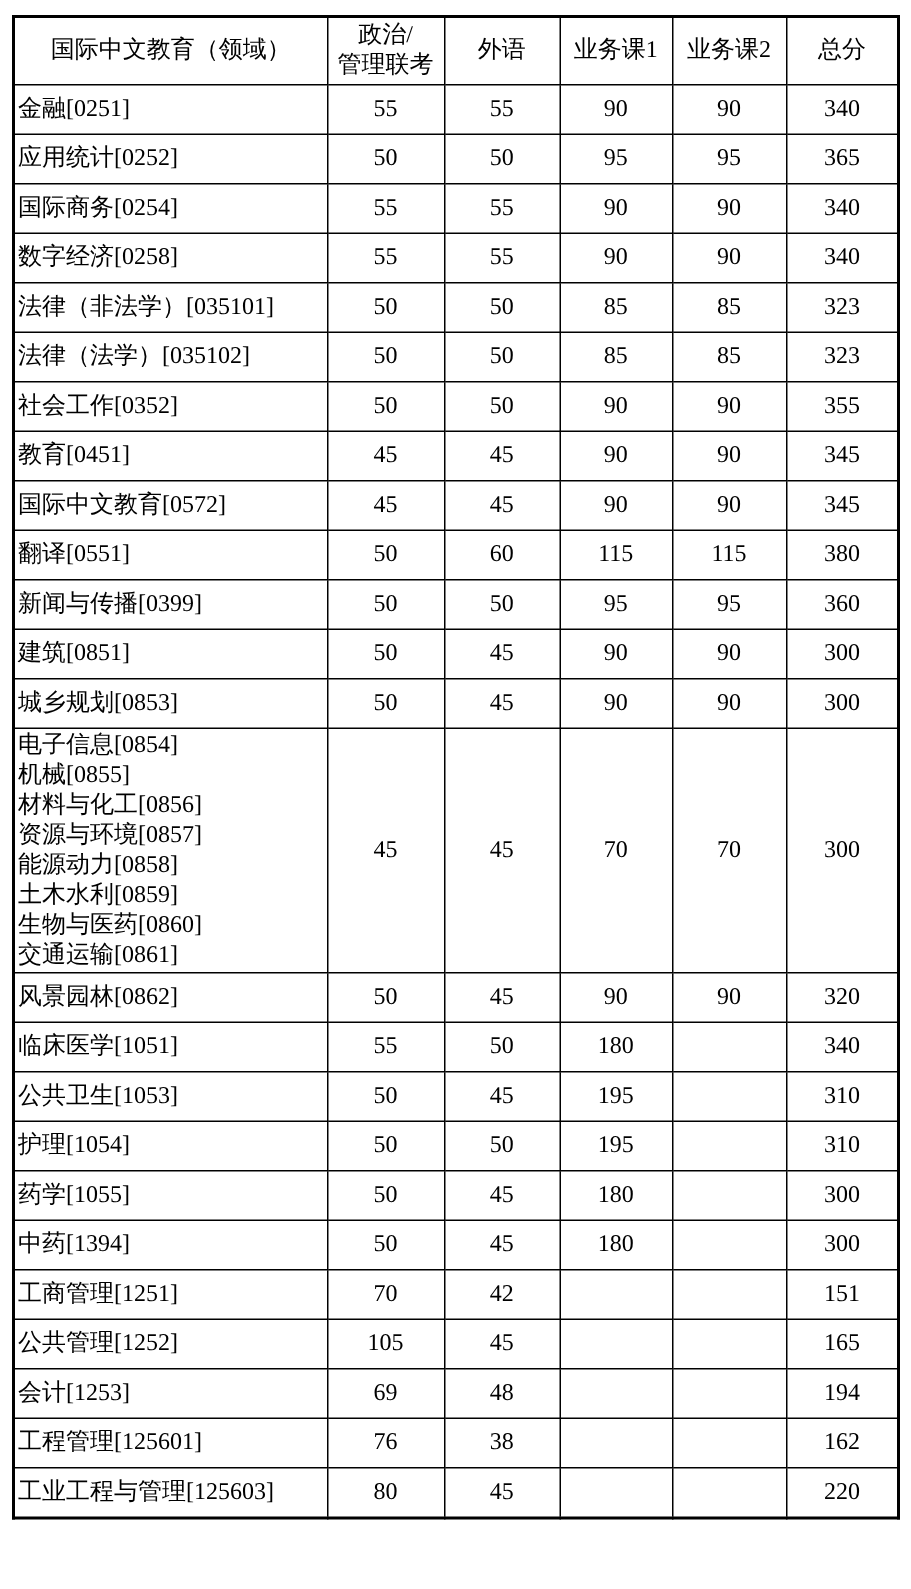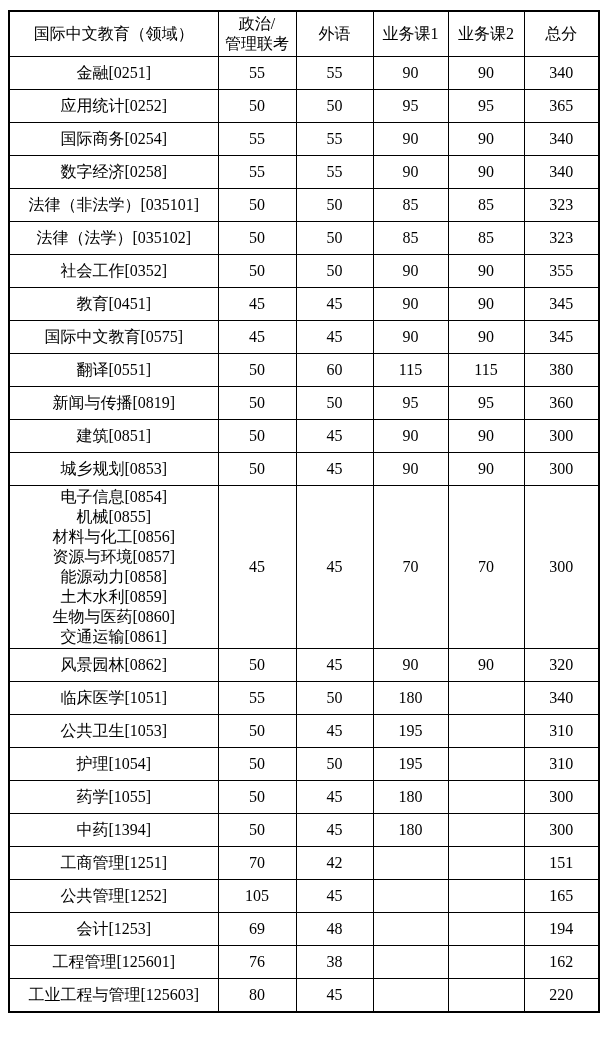--- a/index.html
+++ b/index.html
@@ -37,21 +37,21 @@
     vertical-align: middle;
     white-space: pre-line;
     line-height: 1.25;
     padding: 0 2px;
   }
   td {
     height: 30px;
     vertical-align: middle;
   }
   td.cat {
-    text-align: center;
+    text-align: left;
     padding: 1px 2px;
     white-space: pre-line;
     line-height: 1.25;
   }
   td.num {
     text-align: center;
     padding: 0 2px;
   }
 </style>
 </head>
@@ -137,37 +137,37 @@
         </tr>
         <tr>
           <td class="cat">教育[0451]</td>
           <td class="num">45</td>
           <td class="num">45</td>
           <td class="num">90</td>
           <td class="num">90</td>
           <td class="num">345</td>
         </tr>
         <tr>
-          <td class="cat">国际中文教育[0575]</td>
+          <td class="cat">国际中文教育[0572]</td>
           <td class="num">45</td>
           <td class="num">45</td>
           <td class="num">90</td>
           <td class="num">90</td>
           <td class="num">345</td>
         </tr>
         <tr>
           <td class="cat">翻译[0551]</td>
           <td class="num">50</td>
           <td class="num">60</td>
           <td class="num">115</td>
           <td class="num">115</td>
           <td class="num">380</td>
         </tr>
         <tr>
-          <td class="cat">新闻与传播[0819]</td>
+          <td class="cat">新闻与传播[0399]</td>
           <td class="num">50</td>
           <td class="num">50</td>
           <td class="num">95</td>
           <td class="num">95</td>
           <td class="num">360</td>
         </tr>
         <tr>
           <td class="cat">建筑[0851]</td>
           <td class="num">50</td>
           <td class="num">45</td>

